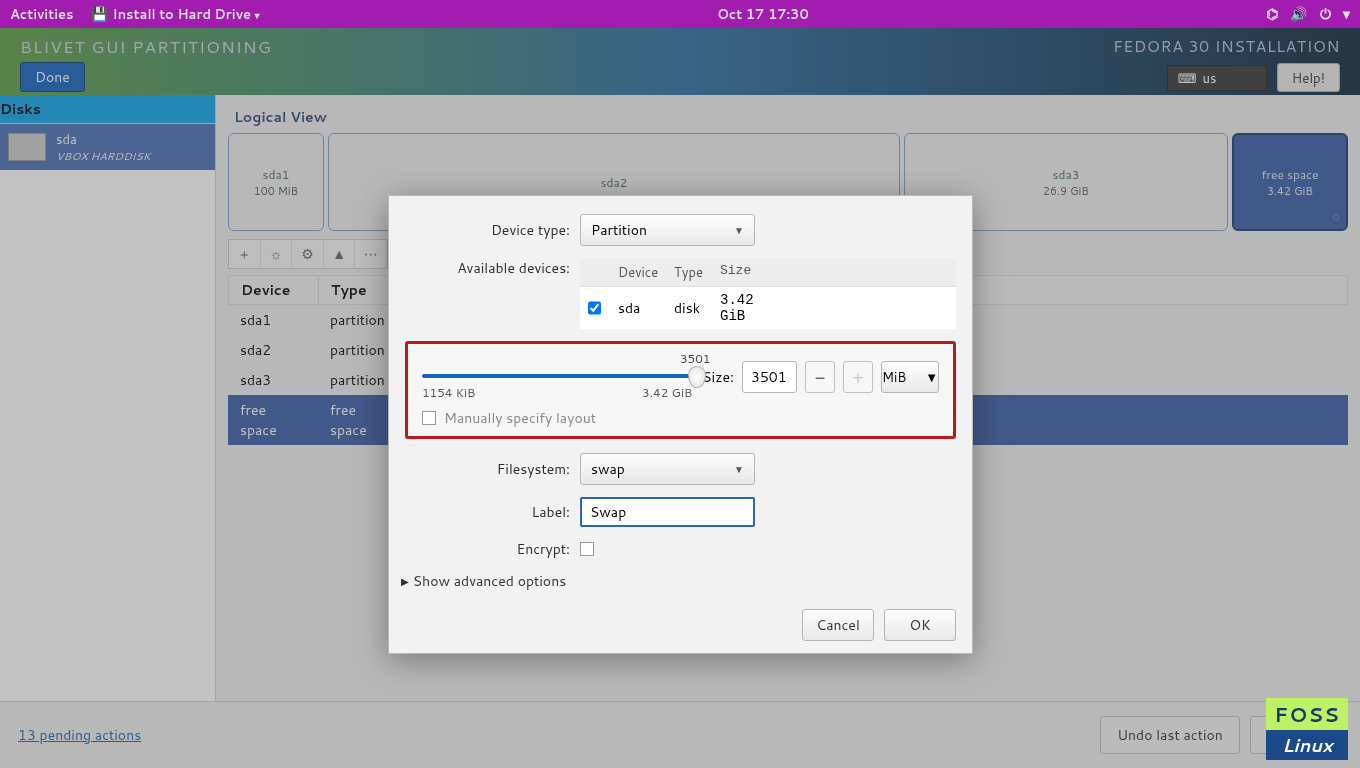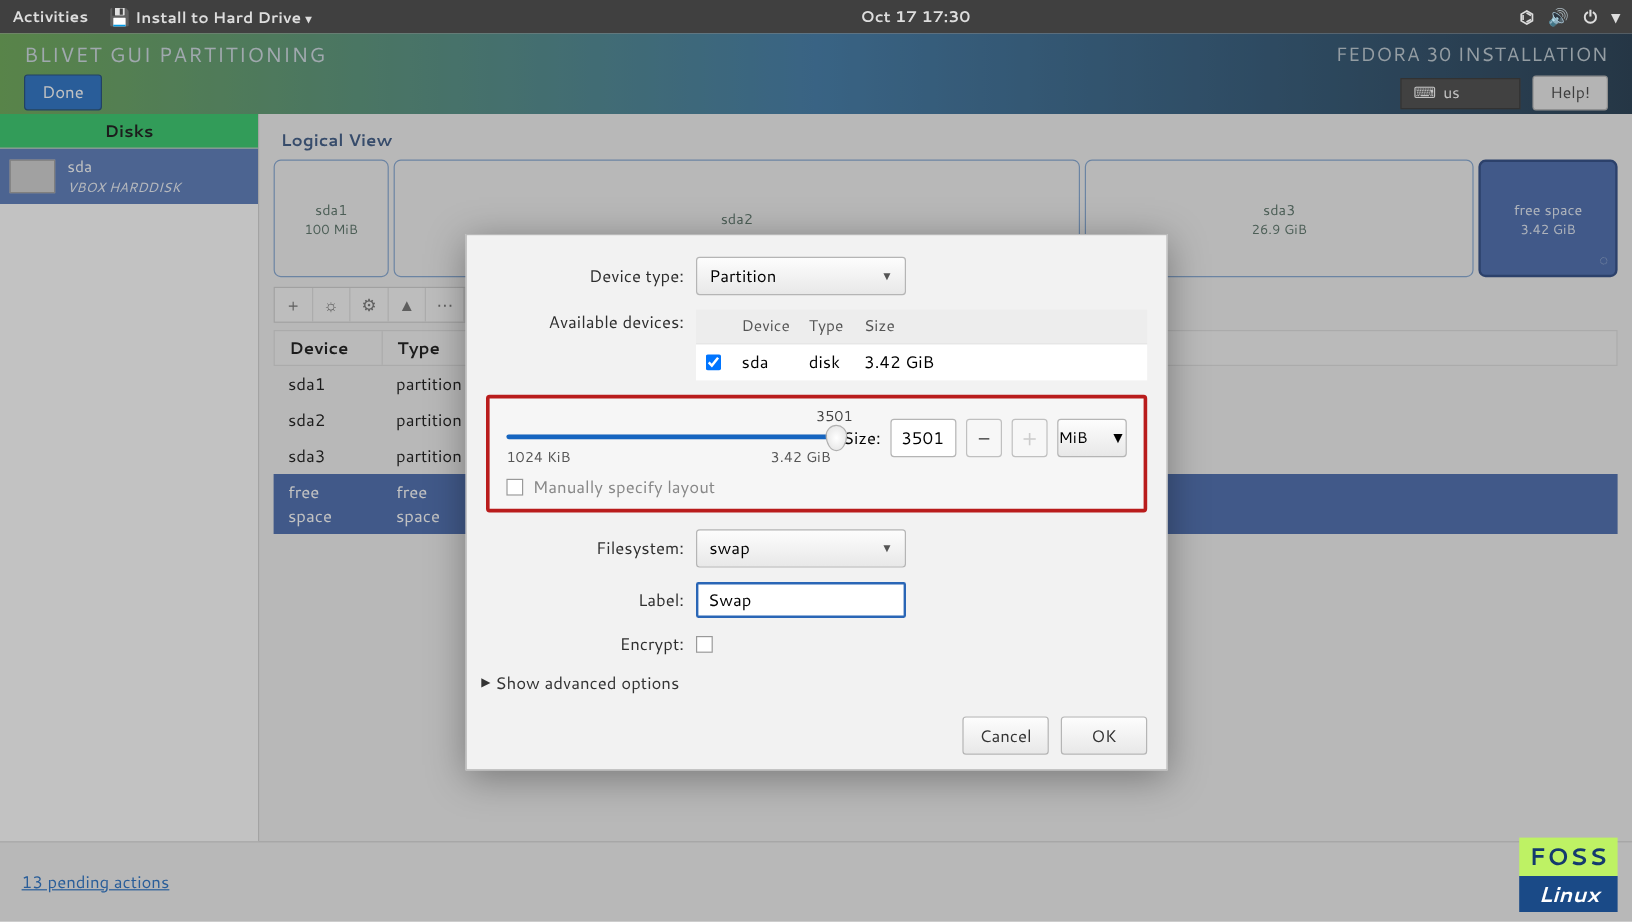--- a/index.html
+++ b/index.html
@@ -1,40 +1,40 @@
 <!DOCTYPE html>
 <html><head>
 <meta charset="utf-8">
 <style>
 * { margin: 0; padding: 0; box-sizing: border-box; font-family: "Cantarell", "Segoe UI", sans-serif; }
 body { width: 1360px; height: 768px; background: #e8e8e8; position: relative; overflow: hidden; font-size: 14px; }
 
 
-.topbar { background: #404040; color: #ddd; height: 28px; display: flex; align-items: center; padding: 0 10px; font-size: 13px; font-weight: 600; }
+.topbar { background: #a21caf; color: #ddd; height: 28px; display: flex; align-items: center; padding: 0 10px; font-size: 13px; font-weight: 600; }
 .topbar .left { display: flex; gap: 18px; align-items: center; }
 .topbar .center { flex: 1; text-align: center; }
 .topbar .right { display: flex; gap: 12px; align-items: center; }
 .topbar .icon { font-size: 14px; }
 .dropdown-caret::after { content: " ▾"; font-size: 10px; }
 
 
 .header { height: 67px; background: linear-gradient(to right, #5da046 0%, #2d6ea0 50%, #0f2940 100%); display: flex; justify-content: space-between; align-items: flex-start; padding: 6px 20px; color: #fff; position: relative; }
 .header-left { display: flex; flex-direction: column; gap: 4px; }
 .header-title { font-size: 17px; letter-spacing: 1px; color: #cbd8e0; }
 .done-btn { background: #1565c0; border: 1px solid #0a3a6f; color: #fff; padding: 4px 14px; border-radius: 3px; font-size: 14px; width: fit-content; }
 .header-right { display: flex; flex-direction: column; align-items: flex-end; gap: 6px; }
 .header-right-row { display: flex; gap: 10px; align-items: center; }
 .header-subtitle { font-size: 16px; color: #b8c6d0; letter-spacing: 0.5px; }
 .kb-indicator { background: #3a3a3a; border: 1px solid #222; padding: 3px 10px; display: flex; gap: 6px; align-items: center; font-size: 13px; width: 100px; }
 .help-btn { background: #eaeaea; border: 1px solid #b0b0b0; border-radius: 3px; padding: 4px 14px; color: #333; }
 
 
 .body { display: flex; height: 606px; background: #f0f0f0; }
 .sidebar { width: 225px; background: #fff; border-right: 1px solid #d0d0d0; }
-.sidebar-header { background: #22c55e; text-align: center; padding: 4px 0; font-weight: 700; font-size: 14px; border-bottom: 1px solid #d0d0d0; }
+.sidebar-header { background: #0ea5e9; padding: 4px 0; font-weight: 700; font-size: 14px; border-bottom: 1px solid #d0d0d0; }
 .disk-item { display: flex; gap: 10px; padding: 6px 8px; background: #4a6fb4; color: #fff; align-items: center; }
 .disk-icon { width: 38px; height: 28px; background: #ccc; border: 1px solid #999; }
 .disk-info .dname { font-size: 13px; }
 .disk-info .dtype { font-size: 11px; font-style: italic; opacity: 0.9; }
 
 .main { flex: 1; display: flex; flex-direction: column; padding: 8px 12px; }
 .view-label { font-weight: 700; color: #2a4a7a; padding: 4px 6px; }
 .partmap { display: flex; gap: 4px; height: 98px; margin-top: 2px; }
 .part { border: 1px solid #7aa0d0; border-radius: 6px; display: flex; flex-direction: column; align-items: center; justify-content: center; font-size: 12px; color: #4a665a; position: relative; }
 .part.free { background: #3a5fa8; color: #e2e9f5; border: 2px solid #1a3a7a; }
@@ -66,21 +66,21 @@
 .dialog { position: absolute; left: 388px; top: 195px; width: 585px; background: #f2f2f2; border: 1px solid #b8b8b8; box-shadow: 0 6px 30px rgba(0,0,0,0.35); padding: 18px 16px 12px; }
 .frow { display: flex; align-items: center; margin-bottom: 12px; gap: 10px; }
 .flabel { width: 165px; text-align: right; font-size: 14px; color: #2e2e2e; }
 .combo { width: 175px; height: 32px; background: linear-gradient(#fdfdfd,#e8e8e8); border: 1px solid #b5b5b5; border-radius: 3px; display: flex; align-items: center; justify-content: space-between; padding: 0 10px; font-size: 14px; }
 .combo .caret { font-size: 10px; color: #555; }
 .avail-table { flex: 1; }
 .avail-hdr { display: flex; background: #ededed; font-size: 13px; }
 .avail-hdr .c { padding: 5px 10px; color: #555; }
 .avail-row { display: flex; background: #fff; border-top: 1px solid #e0e0e0; align-items: center; }
 .avail-row .c { padding: 5px 10px; font-size: 14px; }
-.cCk { width: 28px; display:flex; align-items:center; justify-content:center; } .cDev { width: 56px; } .cType { width: 46px; } .cSize { width: 80px; }
+.cCk { width: 28px; display:flex; align-items:center; justify-content:center; } .cDev { width: 56px; } .cType { width: 46px; } .cSize { width: 80px; font-family: Liberation Mono, monospace; }
 input[type=checkbox].ck { width: 14px; height: 14px; }
 
 .size-panel { border: 3px solid #b91c1c; background: #f6f6f6; border-radius: 3px; padding: 12px 14px 8px; margin: 6px 0 14px; }
 .slider-wrap { position: relative; width: 298px; height: 38px; margin-bottom: 4px; }
 .slider-track { position: absolute; top: 18px; left: 0; right: 0; height: 4px; background: #e0e0e0; border-radius: 2px; }
 .slider-fill { position: absolute; top: 18px; left: 0; height: 4px; background: #1565c0; border-radius: 2px; width: 273px; }
 .slider-thumb { position: absolute; top: 10px; left: 266px; width: 18px; height: 22px; background: radial-gradient(#fff,#e0e0e0); border: 1px solid #b0b0b0; border-radius: 50% 50% 50% 50% / 40% 40% 60% 60%; }
 .slider-val { position: absolute; top: -6px; left: 258px; font-size: 12px; color: #444; }
 .slider-min, .slider-max { position: absolute; top: 28px; font-size: 12px; color: #555; }
 .slider-min { left: 0; } .slider-max { right: 0; }
@@ -201,20 +201,24 @@
       <div class="row selected">
           <div class="col colA">free space</div>
           <div class="col colB">free space</div>
         </div>
     </div>
   </div>
 </div>
 
 <div class="bottombar">
   <span class="pending">13 pending actions</span>
+  <div class="bbtns">
+    <button class="bbtn">Undo last action</button>
+    <button class="bbtn">Reset All</button>
+  </div>
 </div>
 
 <div class="dim"></div>
 
 <div class="dialog">
   <div class="frow">
     <div class="flabel">Device type:</div>
     <div class="combo">
       <span>Partition</span>
         <span class="caret">▼</span>
@@ -241,21 +245,21 @@
     </div>
   </div>
 
   <div class="size-panel">
     <div class="size-row">
       <div class="slider-wrap">
         <div class="slider-val">3501</div>
         <div class="slider-track"></div>
         <div class="slider-fill"></div>
         <div class="slider-thumb"></div>
-        <div class="slider-min">1024 KiB</div>
+        <div class="slider-min">1154 KiB</div>
         <div class="slider-max">3.42 GiB</div>
       </div>
       <div class="size-group">
         <span>Size:</span>
         <input class="size-input" value="3501" style="">
         <div class="step-btn">−</div>
         <div class="step-btn dis">+</div>
         <div class="unit-combo">
           <span>MiB</span>
             <span class="caret">▼</span>

